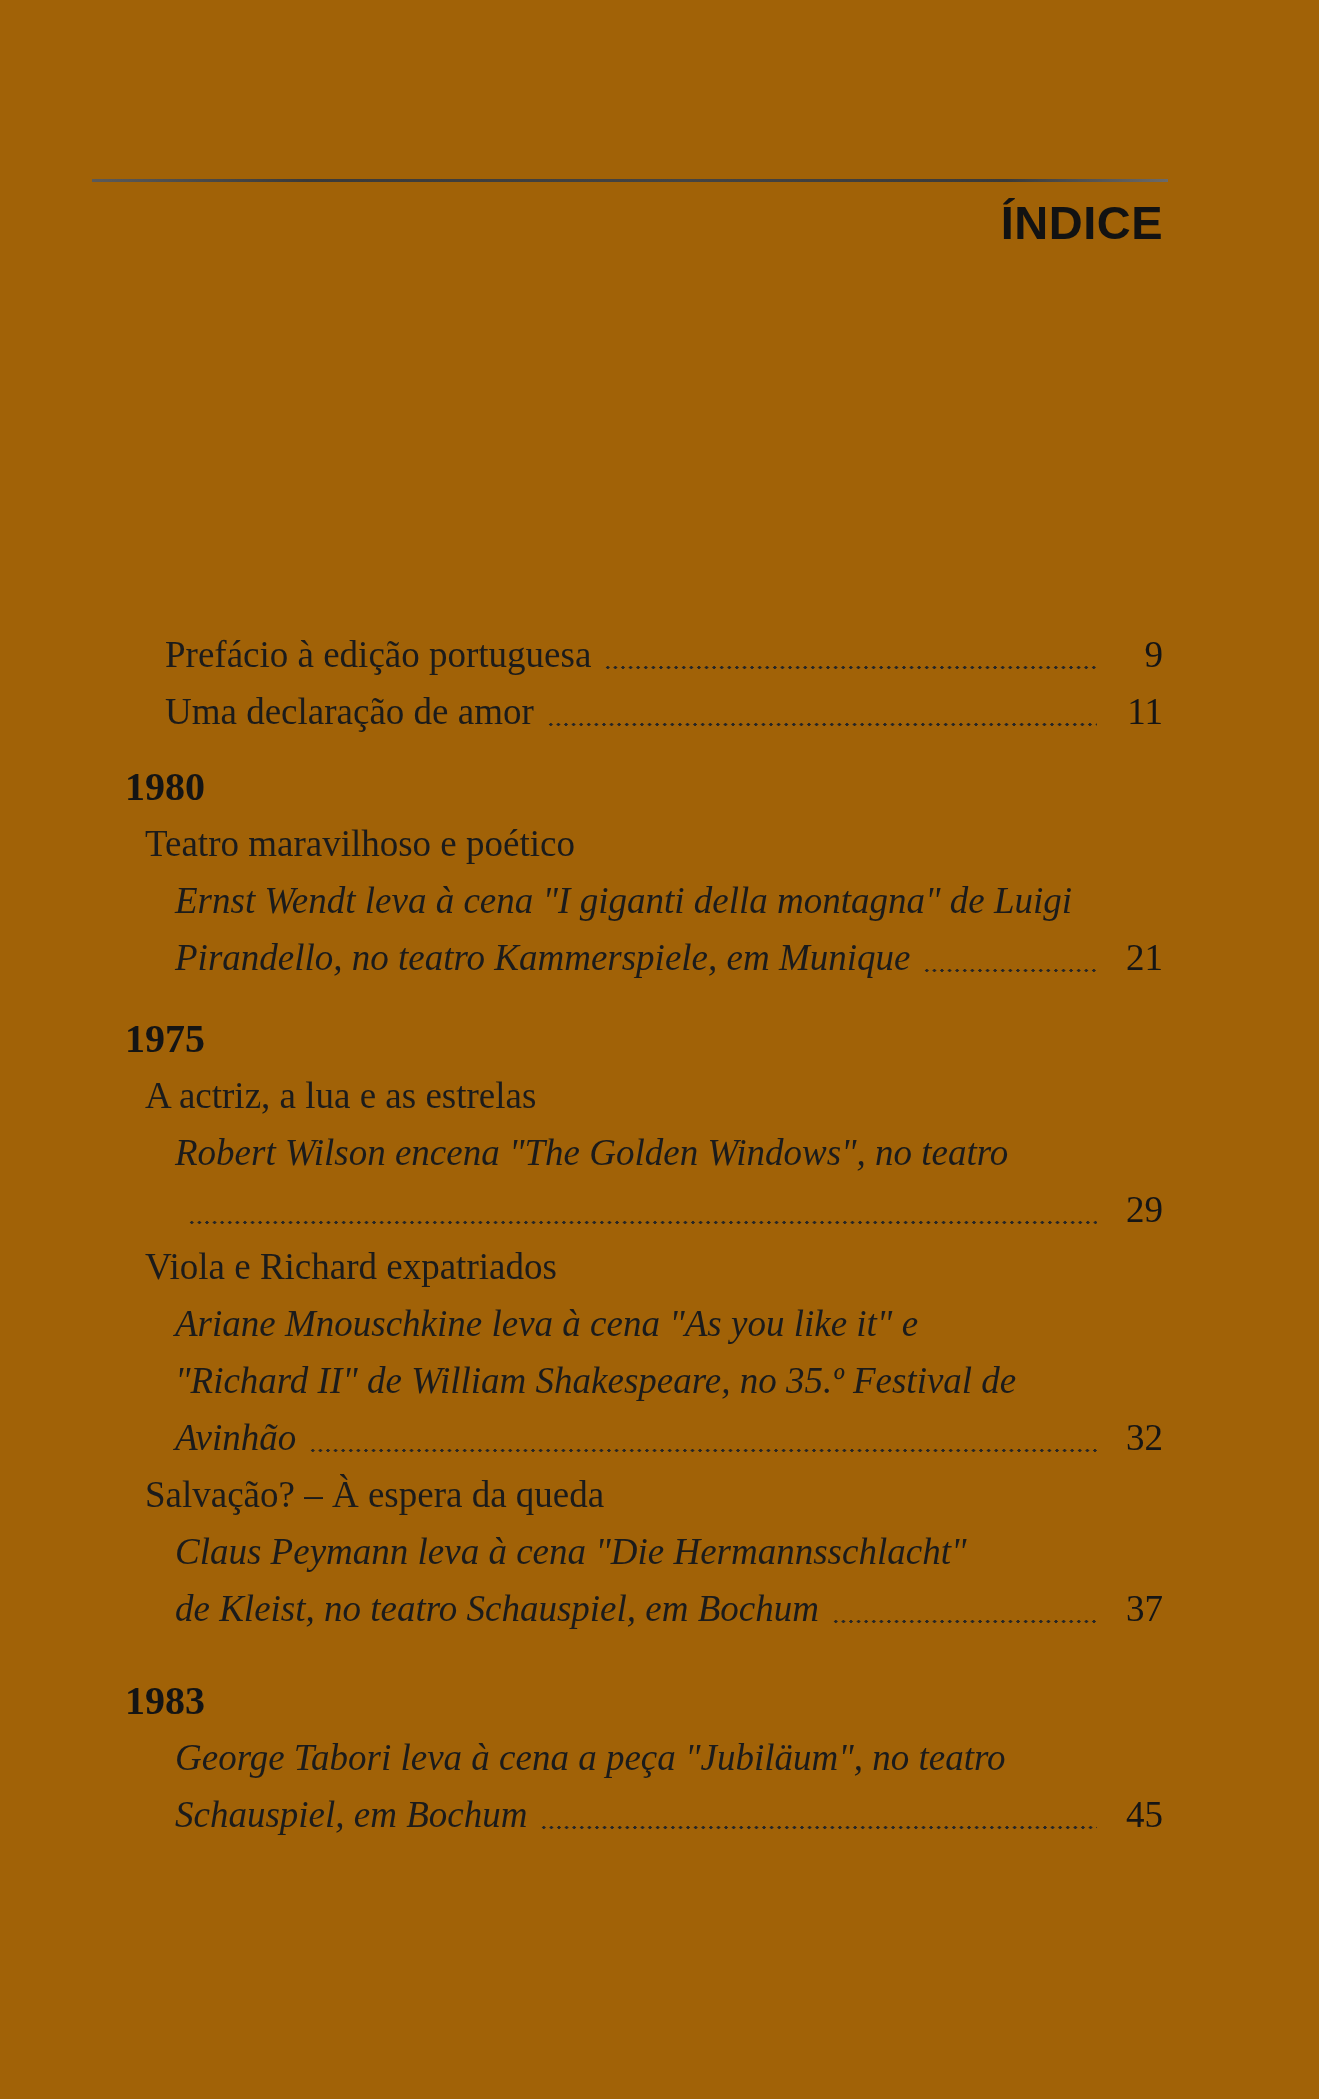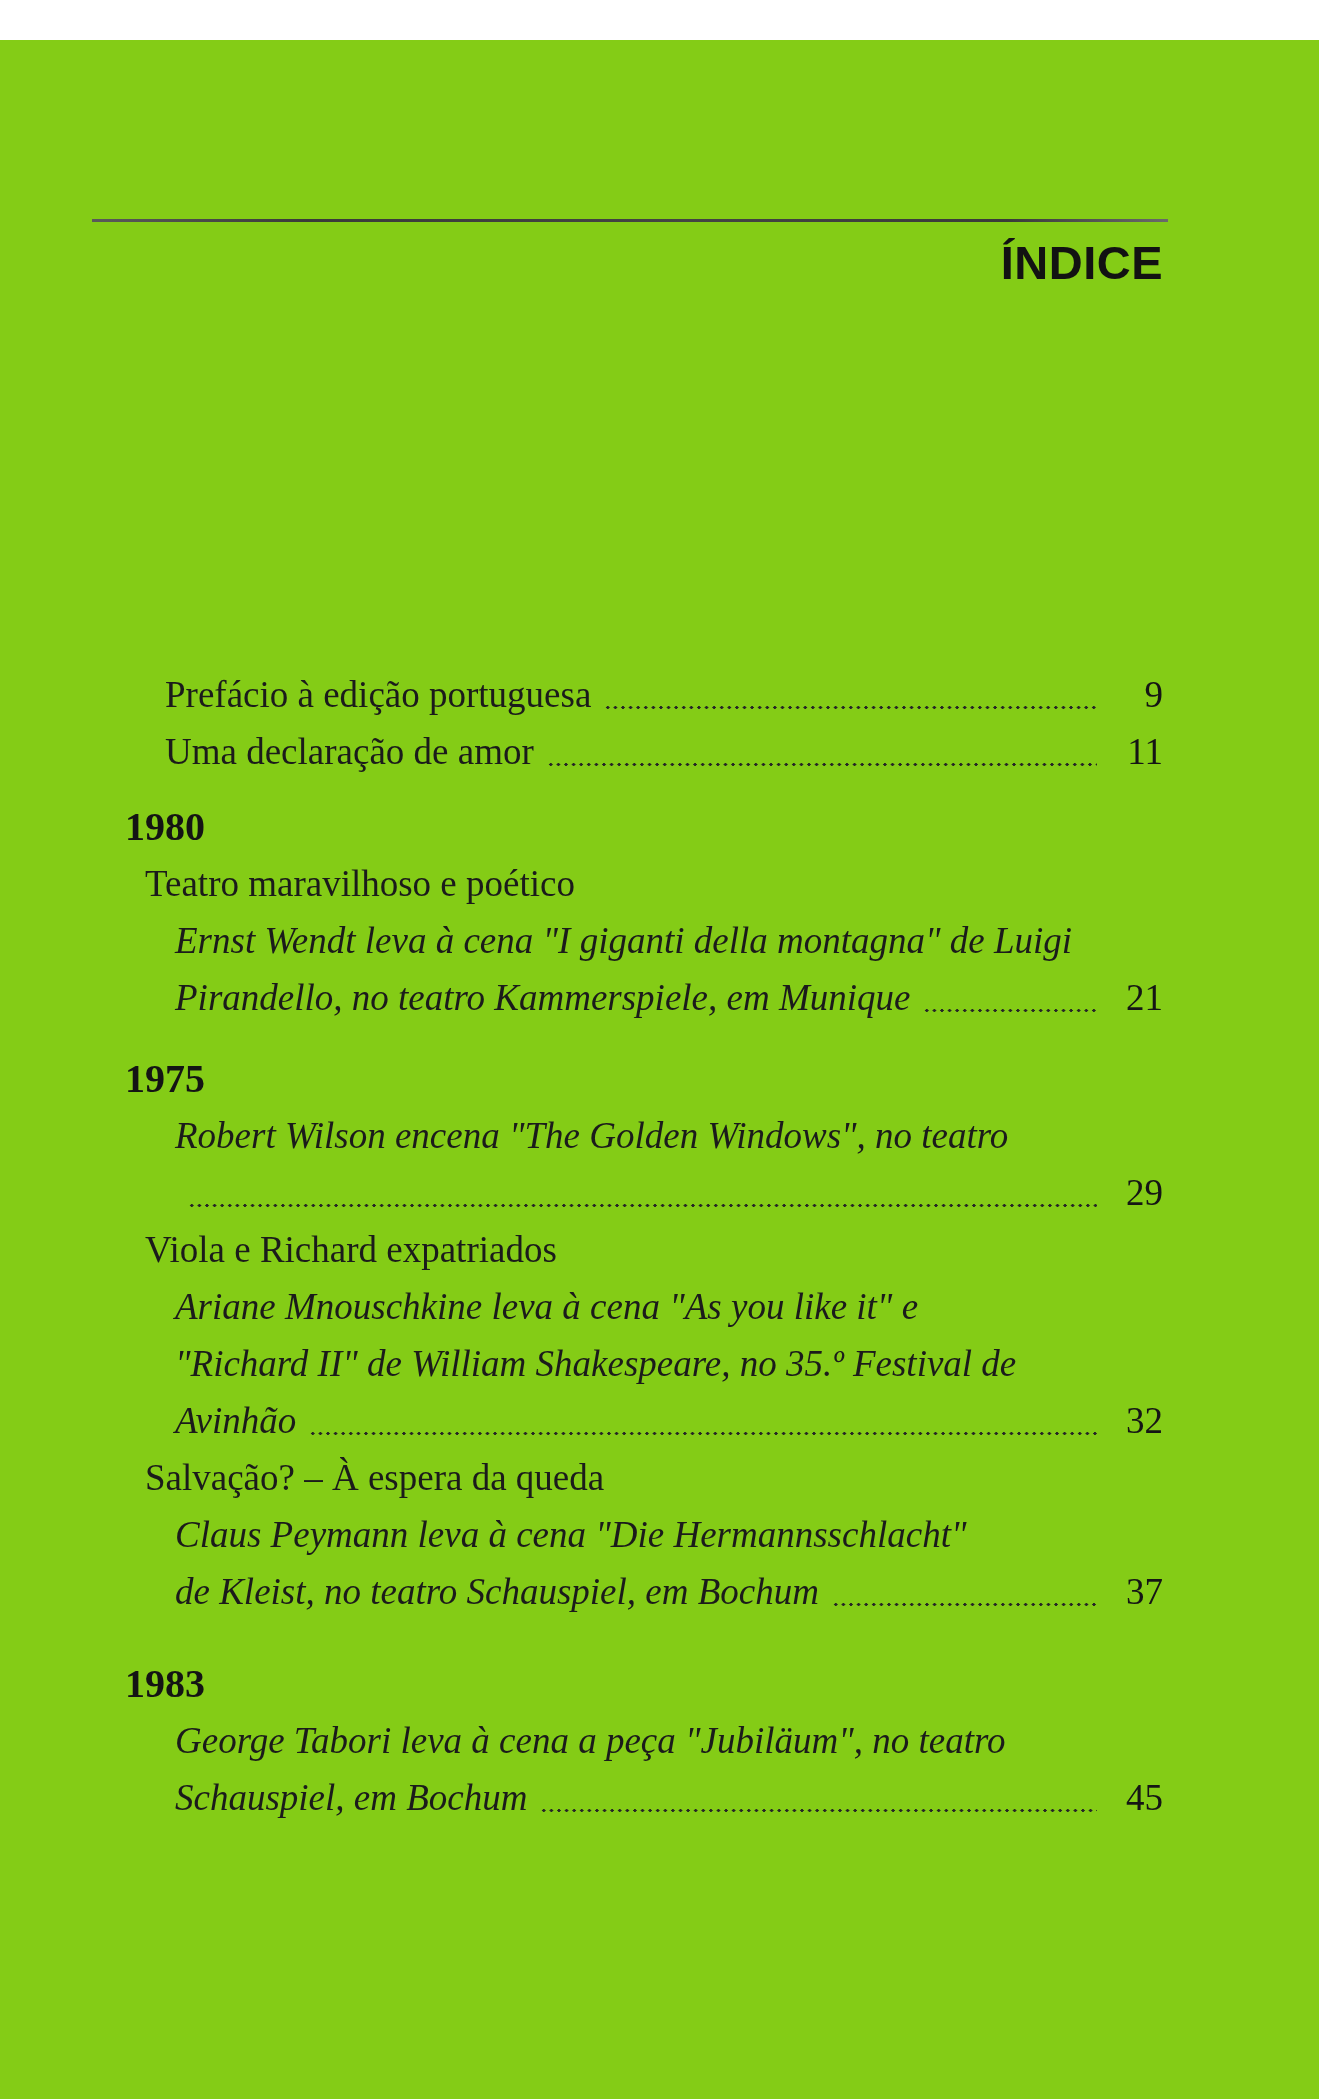--- a/index.html
+++ b/index.html
@@ -11,22 +11,21 @@
     width: 1319px;
     height: 2099px;
     position: relative;
     overflow: hidden;
     font-family: "Liberation Serif", "DejaVu Serif", serif;
     color: #1b1b1b;
   }
   .page {
     position: absolute;
     inset: 0;
-    background: #84cc16;
-    margin-top: 40px;
+    background: #a16207;
   }
   .rule {
     position: absolute;
     left: 92px;
     top: 179px;
     width: 1076px;
     height: 3px;
     background: linear-gradient(to right, #5a5a5a, #3a3a3a 20%, #444 55%, #3a3a3a 85%, #6a6a6a);
   }
   .indice-title {
@@ -119,20 +118,23 @@
     <div class="row italic">
       <span class="txt">Pirandello, no teatro Kammerspiele, em Munique</span>
       <span class="leader"></span>
       <span class="pagenum">21</span>
     </div>
 
     <div class="row year gap-b">
       <span class="txt">1975</span>
     </div>
 
+    <div class="row title">
+      <span class="txt">A actriz, a lua e as estrelas</span>
+    </div>
 
     <div class="row italic">
       <span class="txt">Robert Wilson encena "The Golden Windows", no teatro</span>
     </div>
 
     <div class="row italic">
       <span class="leader"></span>
       <span class="pagenum">29</span>
     </div>
 

